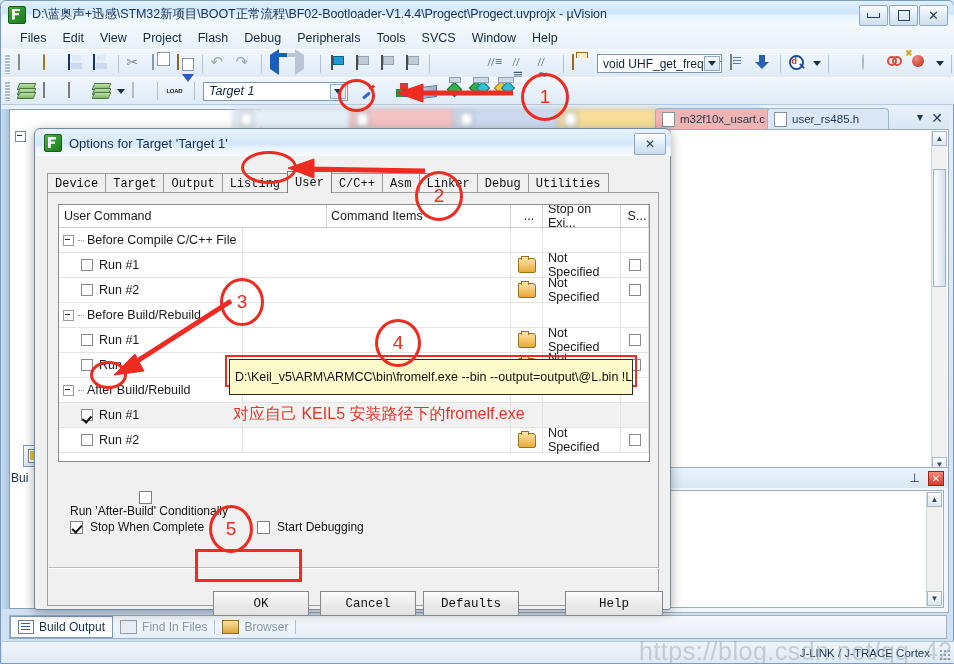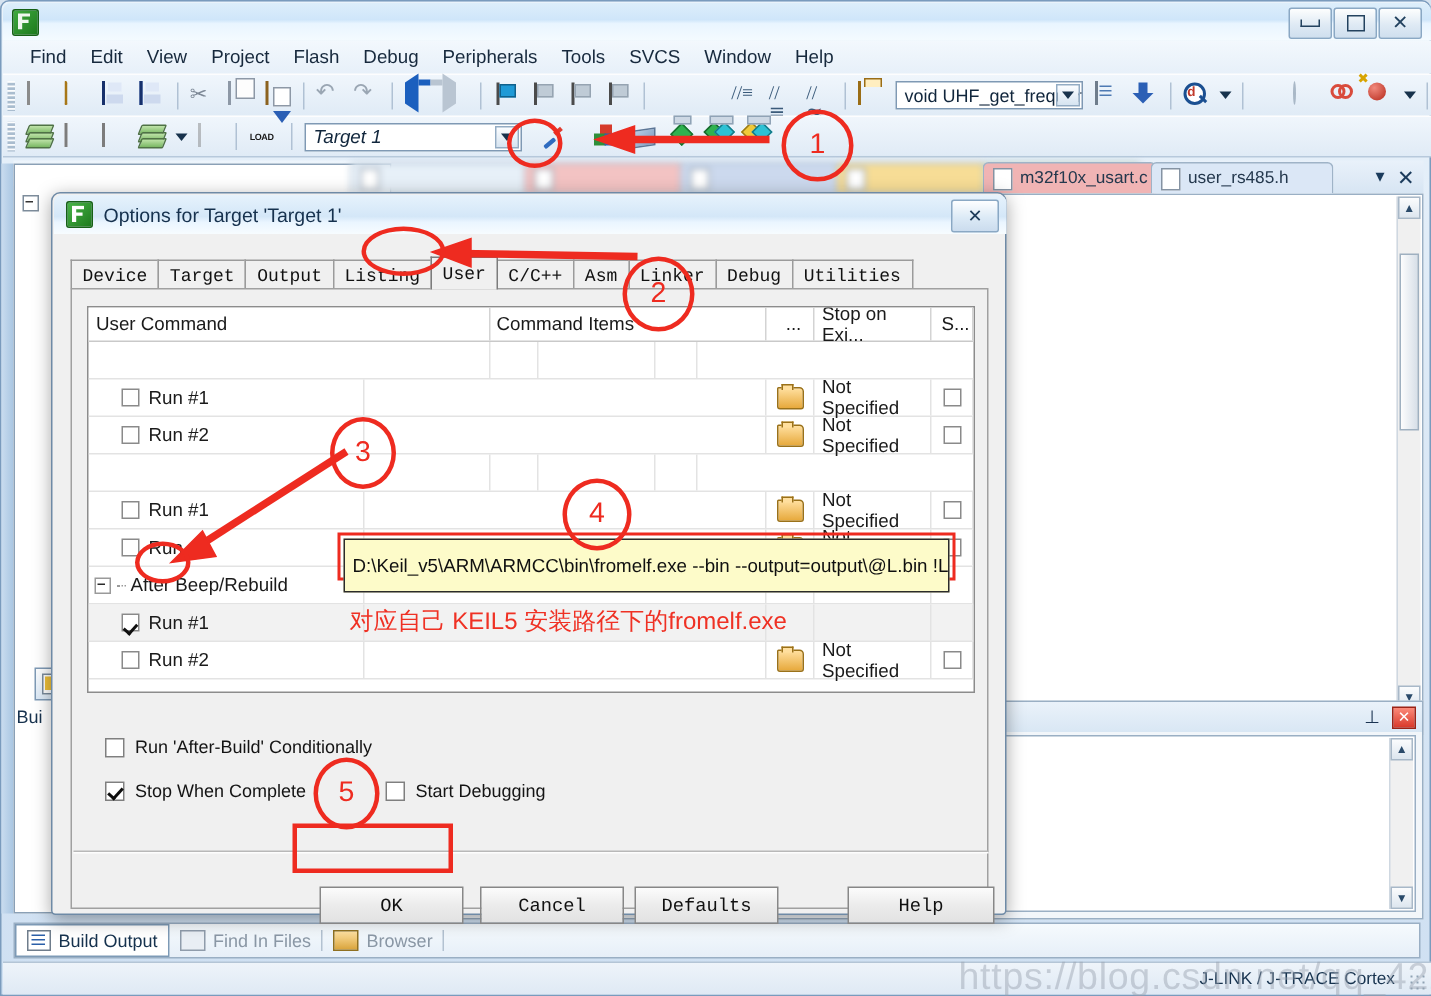--- a/index.html
+++ b/index.html
@@ -419,35 +419,36 @@
   }
   svg.annsvg{position:absolute;left:0;top:0;width:954px;height:664px;pointer-events:none;z-index:39;}
 </style>
 </head>
 <body>
 
 <div class="app">
 
   <div class="titlebar">
     <div class="title-icon"></div>
+    <div class="title-text">D:\蓝奥声+迅感\STM32新项目\BOOT正常流程\BF02-Bootloader-V1.4.4\Progect\Progect.uvprojx - µVision</div>
     <div class="wbtns">
       <div class="wbtn">
           <span class="gl" style="display:inline-block;width:11px;height:4px;border:1px solid #23425f;border-top:none;"></span>
         </div>
       <div class="wbtn">
           <span class="gl" style="display:inline-block;width:10px;height:9px;border:1px solid #23425f;"></span>
         </div>
       <div class="wbtn">
           <span class="gl" style="font-size:13px;font-family:'DejaVu Sans',sans-serif;">✕</span>
         </div>
     </div>
   </div>
 
   <div class="menubar">
-    <div class="menuitem">Find</div>
+    <div class="menuitem">Files</div>
     <div class="menuitem">Edit</div>
     <div class="menuitem">View</div>
     <div class="menuitem">Project</div>
     <div class="menuitem">Flash</div>
     <div class="menuitem">Debug</div>
     <div class="menuitem">Peripherals</div>
     <div class="menuitem">Tools</div>
     <div class="menuitem">SVCS</div>
     <div class="menuitem">Window</div>
     <div class="menuitem">Help</div>
@@ -753,57 +754,27 @@
         <div class="tablebox">
           <div class="thead">
             <div class="th c2">User Command</div>
             <div class="th c1">Command Items</div>
             <div class="th c3">...</div>
             <div class="th c4">Stop on Exi...</div>
             <div class="th c5">S...</div>
           </div>
 
           <div class="tr">
-            <div class="td c2"></div>
-            <div class="td c3"></div>
-            <div class="td c4"></div>
-            <div class="td c5"></div>
-          </div>
-
-          <div class="tr">
-            <div class="td c1 indent2">
-                <span class="cbx"></span>
-                <span>Run #1</span>
-              </div>
-            <div class="td c2"></div>
-            <div class="td c3">
-                <span class="foldersm"></span>
-              </div>
-            <div class="td c4">Not Specified</div>
-            <div class="td c5">
-                <span class="cbx" style="margin-right:0"></span>
-              </div>
-          </div>
-
-          <div class="tr">
-            <div class="td c1 indent2">
-                <span class="cbx"></span>
-                <span>Run #2</span>
-              </div>
-            <div class="td c2"></div>
-            <div class="td c3">
-                <span class="foldersm"></span>
-              </div>
-            <div class="td c4">Not Specified</div>
-            <div class="td c5">
-                <span class="cbx" style="margin-right:0"></span>
-              </div>
-          </div>
-
-          <div class="tr">
+            <div class="td c1">
+                <span class="grpline">
+                  <span class="expander"></span>
+                  <span class="dotted"></span>
+                  <span>Before Compile C/C++ File</span>
+                </span>
+              </div>
             <div class="td c2"></div>
             <div class="td c3"></div>
             <div class="td c4"></div>
             <div class="td c5"></div>
           </div>
 
           <div class="tr">
             <div class="td c1 indent2">
                 <span class="cbx"></span>
                 <span>Run #1</span>
@@ -831,29 +802,73 @@
             <div class="td c5">
                 <span class="cbx" style="margin-right:0"></span>
               </div>
           </div>
 
           <div class="tr">
             <div class="td c1">
                 <span class="grpline">
                   <span class="expander"></span>
                   <span class="dotted"></span>
-                  <span>After Beep/Rebuild</span>
+                  <span>Before Build/Rebuild</span>
                 </span>
               </div>
             <div class="td c2"></div>
             <div class="td c3"></div>
             <div class="td c4"></div>
             <div class="td c5"></div>
           </div>
 
+          <div class="tr">
+            <div class="td c1 indent2">
+                <span class="cbx"></span>
+                <span>Run #1</span>
+              </div>
+            <div class="td c2"></div>
+            <div class="td c3">
+                <span class="foldersm"></span>
+              </div>
+            <div class="td c4">Not Specified</div>
+            <div class="td c5">
+                <span class="cbx" style="margin-right:0"></span>
+              </div>
+          </div>
+
+          <div class="tr">
+            <div class="td c1 indent2">
+                <span class="cbx"></span>
+                <span>Run #2</span>
+              </div>
+            <div class="td c2"></div>
+            <div class="td c3">
+                <span class="foldersm"></span>
+              </div>
+            <div class="td c4">Not Specified</div>
+            <div class="td c5">
+                <span class="cbx" style="margin-right:0"></span>
+              </div>
+          </div>
+
+          <div class="tr">
+            <div class="td c1">
+                <span class="grpline">
+                  <span class="expander"></span>
+                  <span class="dotted"></span>
+                  <span>After Build/Rebuild</span>
+                </span>
+              </div>
+            <div class="td c2"></div>
+            <div class="td c3"></div>
+            <div class="td c4"></div>
+            <div class="td c5"></div>
+          </div>
+
           <div class="tr sel">
             <div class="td c1 indent2">
                 <span class="cbx on"></span>
                 <span>Run #1</span>
               </div>
             <div class="td c2"></div>
             <div class="td c3"></div>
             <div class="td c4"></div>
             <div class="td c5"></div>
           </div>
@@ -867,21 +882,21 @@
             <div class="td c3">
                 <span class="foldersm"></span>
               </div>
             <div class="td c4">Not Specified</div>
             <div class="td c5">
                 <span class="cbx" style="margin-right:0"></span>
               </div>
           </div>
         </div>
 
-        <div class="opt-row" style="left:22px;top:298px;">
+        <div class="opt-row" style="left:22px;top:298px;flex-direction:column;">
           <span class="opt-cbx"></span>
           <span>Run 'After-Build' Conditionally</span>
         </div>
         <div class="opt-row" style="left:22px;top:327px;">
           <span class="opt-cbx on"></span>
           <span>Stop When Complete</span>
         </div>
         <div class="opt-row" style="left:209px;top:327px;">
           <span class="opt-cbx"></span>
           <span>Start Debugging</span>

